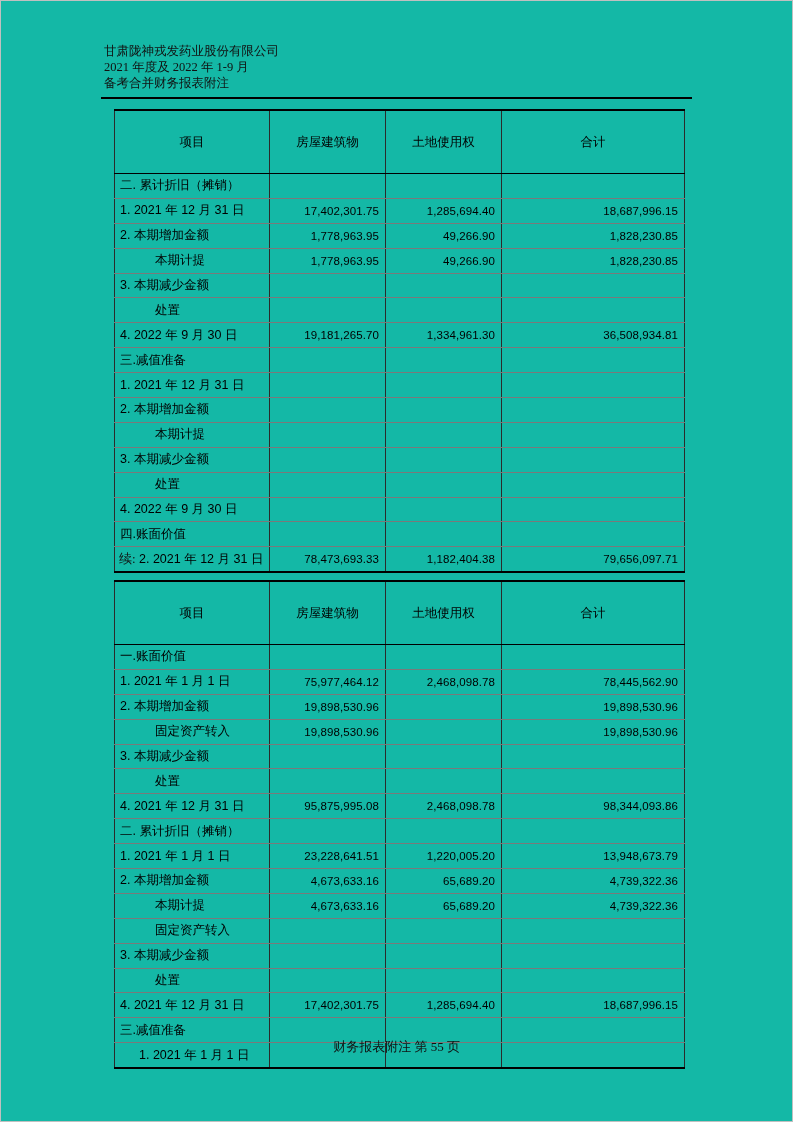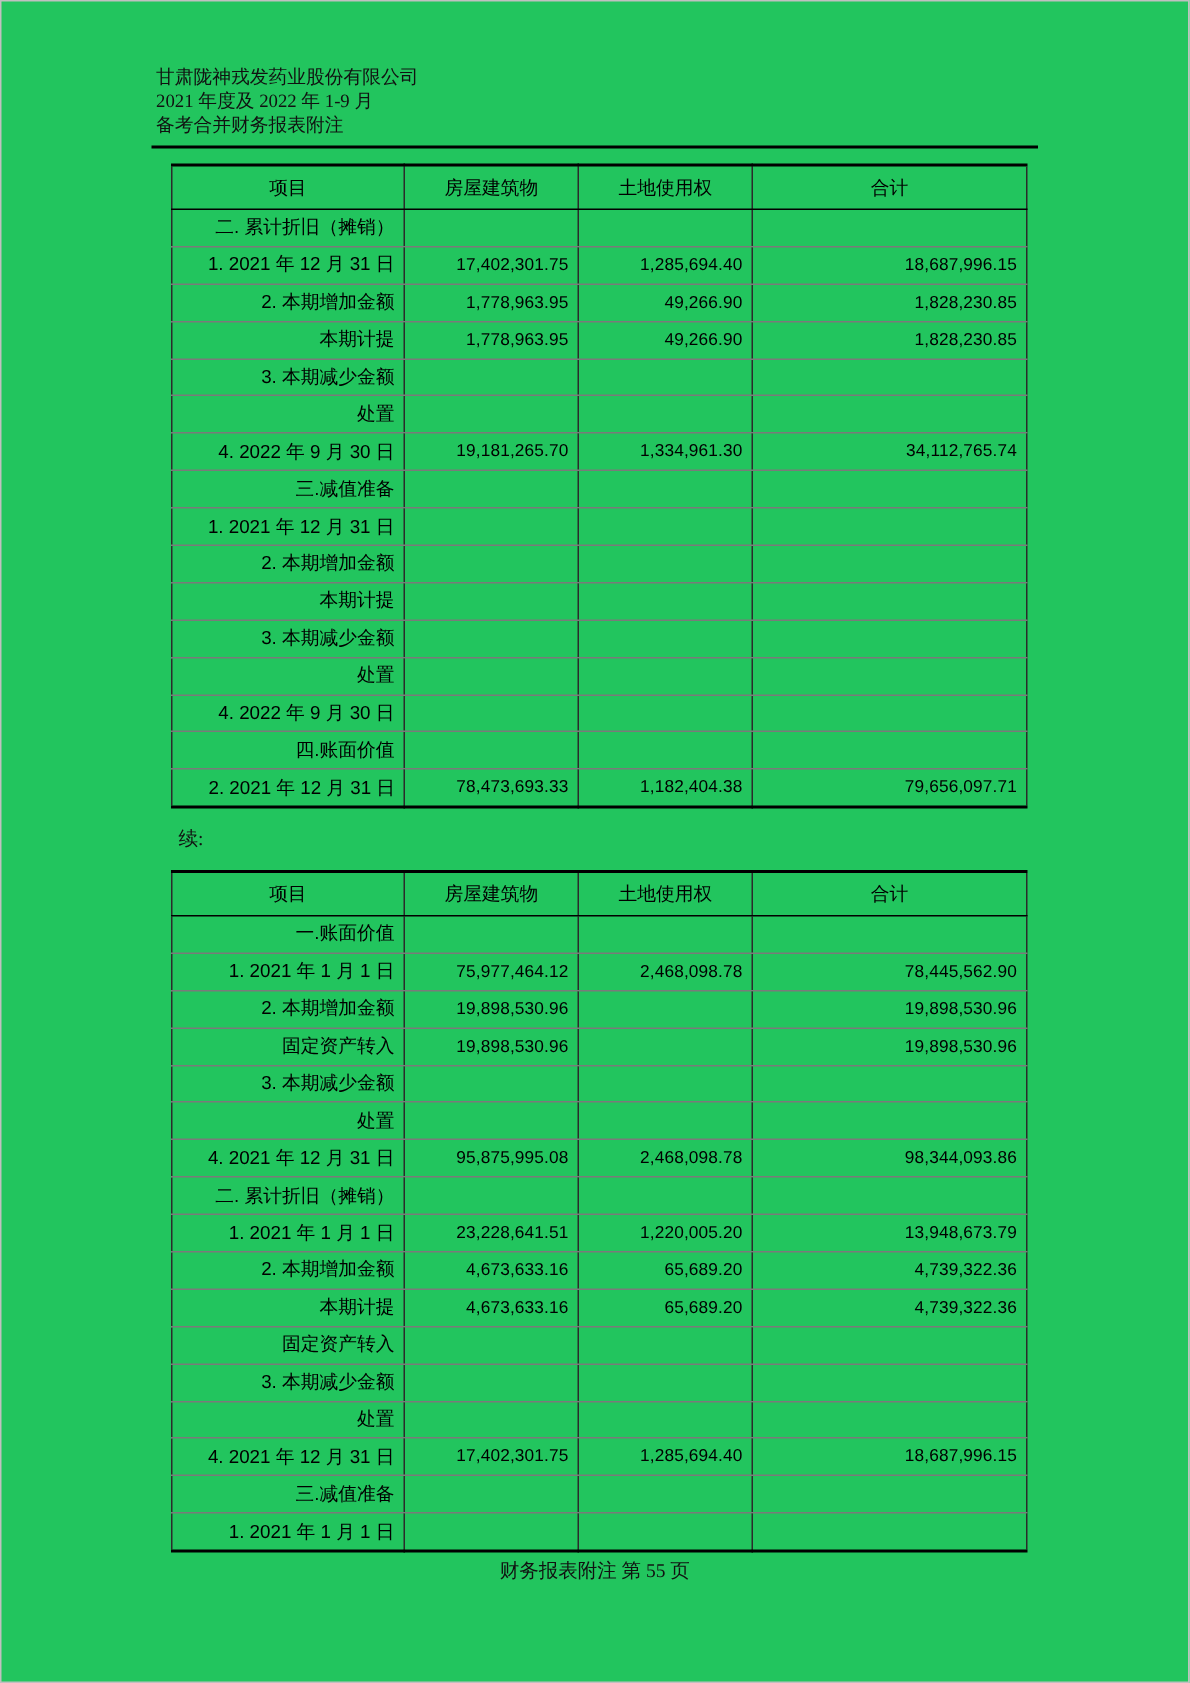--- a/index.html
+++ b/index.html
@@ -1,45 +1,45 @@
 <!DOCTYPE html>
 <html><head>
 <meta charset="utf-8">
 <style>
   html,body{margin:0;padding:0;background:#e8e8e8;}
   .page{
-    position:relative;width:793px;height:1122px;background:#22c55e;
+    position:relative;width:793px;height:1122px;background:#14b8a6;
     border:1px solid #c0c0c0;box-sizing:border-box;overflow:hidden;
     font-family:"Liberation Sans",sans-serif;color:#000;
   }
   .doc-header{
     position:absolute;left:103px;top:42px;
     font-family:"Liberation Serif",serif;font-size:12.5px;line-height:16px;color:#111;
   }
   .header-rule{position:absolute;left:100px;top:96px;width:591px;height:2px;background:#000;}
   .fin-table{
     position:absolute;left:113px;width:570px;border-collapse:collapse;table-layout:fixed;
     border-top:2.5px solid #000;border-bottom:2.5px solid #000;
     font-size:12.5px;
   }
   .fin-table.t1{top:108px;}
   .fin-table.t2{top:579px;}
   .fin-table th{
     height:28px;font-weight:normal;text-align:center;vertical-align:middle;
     border-left:1px solid #2b2b2b;border-right:1px solid #2b2b2b;
-    border-bottom:1.5px solid #000;padding:0;margin-top:16px;
+    border-bottom:1.5px solid #000;padding:17px;margin-top:16px;
   }
   .fin-table td{
     height:23.9px;vertical-align:middle;padding:0 6px;
     border-left:1px solid #2b2b2b;border-right:1px solid #2b2b2b;
     border-bottom:1px solid #7a7a7a;
   }
   .fin-table tr:last-child td{border-bottom:none;padding-left:24px;}
   .fin-table th:first-child,.fin-table td:first-child{border-left:1px solid #2b2b2b;}
-  .fin-table td.label{text-align:right;padding-left:5px;white-space:nowrap;overflow:hidden;margin-left:32px;}
+  .fin-table td.label{text-align:left;padding-left:5px;white-space:nowrap;overflow:hidden;margin-left:32px;}
   .fin-table td.label.sub{padding-left:40px;}
   .fin-table td.num{
     text-align:right;font-size:11.5px;font-family:"Liberation Sans",sans-serif;
     letter-spacing:0.1px;
   }
   .cont-label{
     position:absolute;left:118px;top:549px;
     font-family:"Liberation Serif",serif;font-size:13px;color:#111;
   }
   .doc-footer{
@@ -109,21 +109,21 @@
         <tr>
           <td class="label sub">处置</td>
           <td class="num"></td>
           <td class="num"></td>
           <td class="num"></td>
         </tr>
         <tr>
           <td class="label">4. 2022 年 9 月 30 日</td>
           <td class="num">19,181,265.70</td>
           <td class="num">1,334,961.30</td>
-          <td class="num">34,112,765.74</td>
+          <td class="num">36,508,934.81</td>
         </tr>
         <tr>
           <td class="label">三.减值准备</td>
           <td class="num"></td>
           <td class="num"></td>
           <td class="num"></td>
         </tr>
         <tr>
           <td class="label">1. 2021 年 12 月 31 日</td>
           <td class="num"></td>

